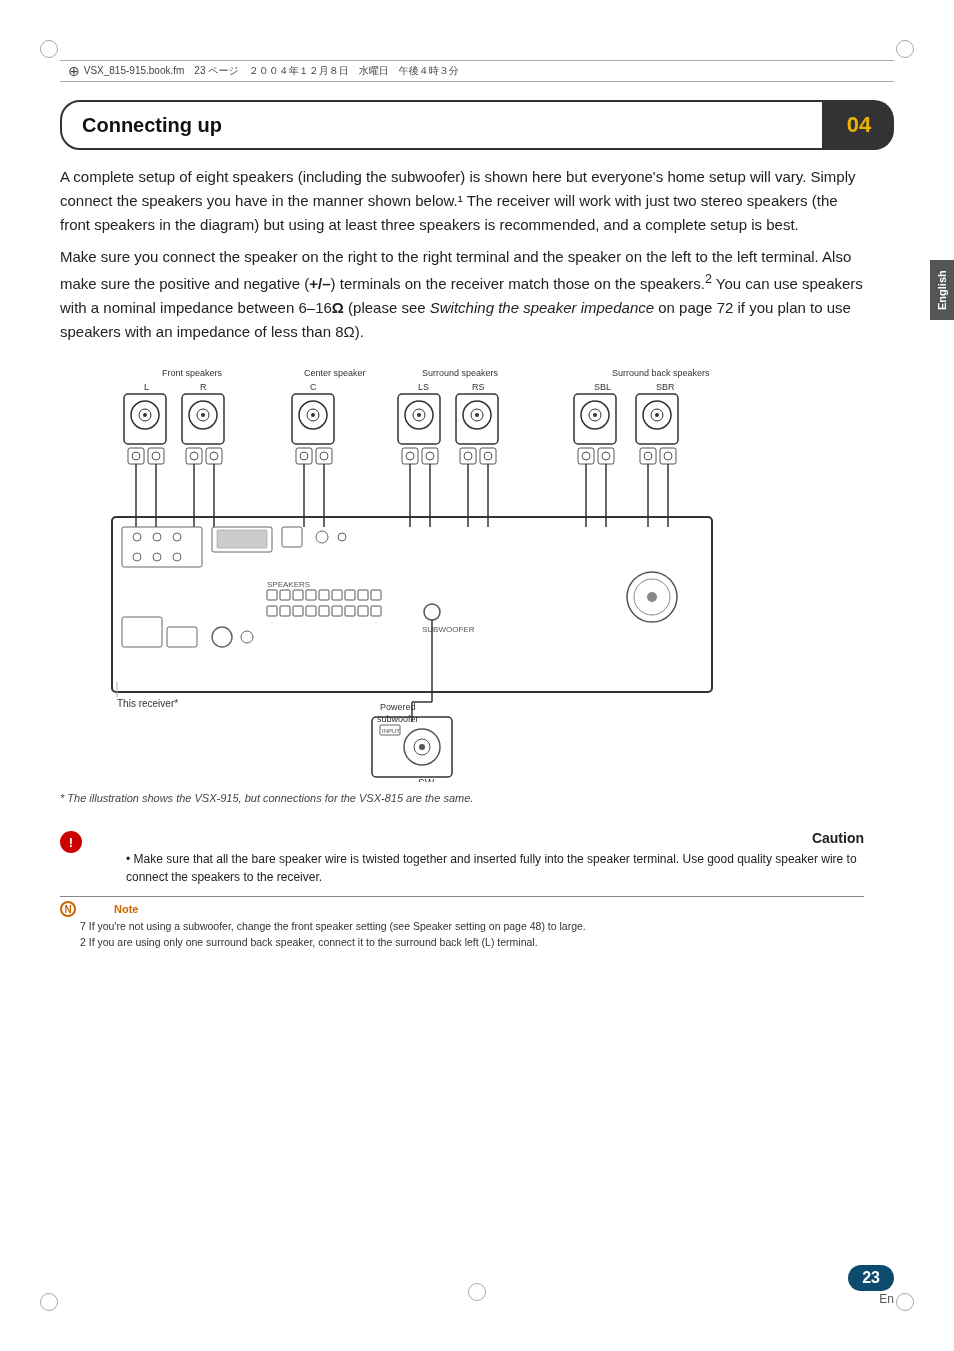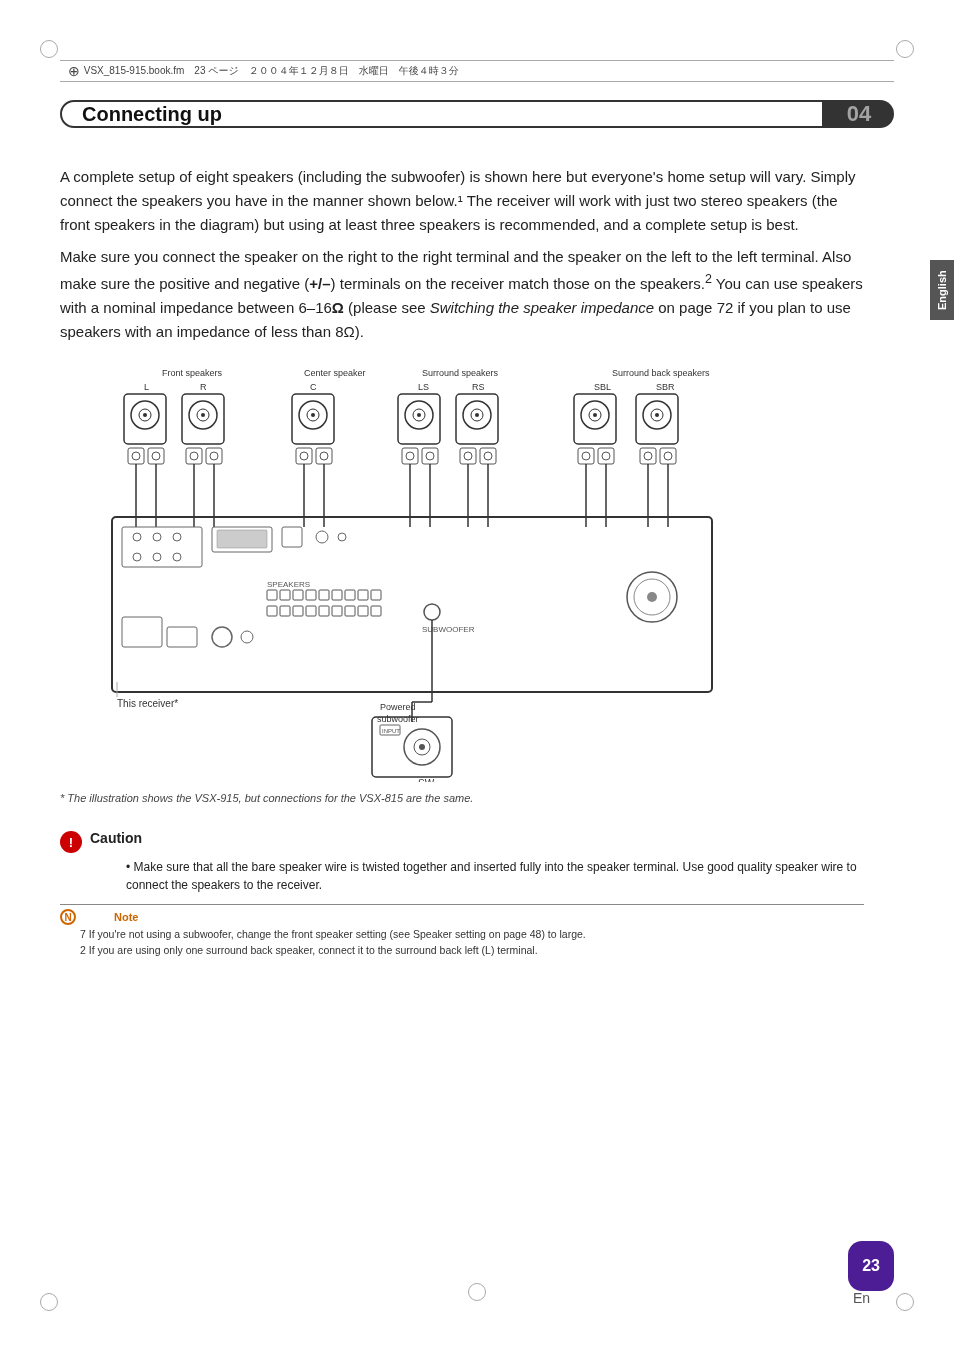--- a/index.html
+++ b/index.html
@@ -42,21 +42,21 @@
       padding: 0 8px;
       gap: 4px;
     }
 
     
     .chapter-header {
       position: absolute;
       top: 100px;
       left: 60px;
       right: 60px;
-      height: 28px;
+      height: 50px;
       display: flex;
       align-items: stretch;
     }
     .chapter-title-box {
       flex: 1;
       border: 2px solid #333;
       border-radius: 20px 0 0 20px;
       display: flex;
       align-items: center;
       padding: 0 20px;
@@ -67,21 +67,21 @@
       font-weight: bold;
       color: #111;
     }
     .chapter-number-box {
       width: 70px;
       background: #333;
       border-radius: 0 20px 20px 0;
       display: flex;
       align-items: center;
       justify-content: center;
-      color: #a3a3a3;
+      color: #eab308;
       font-size: 22px;
       font-weight: bold;
     }
 
     
     .sidebar-english {
       position: absolute;
       top: 260px;
       right: 0;
       width: 24px;
@@ -162,21 +162,22 @@
       color: #fff;
       font-size: 13px;
       font-weight: bold;
       flex-shrink: 0;
       margin-top: 1px;
     }
     .caution-content {}
     .caution-title {
       font-size: 14px;
       font-weight: bold;
-      margin-bottom: 12px;
+      margin-bottom: 4px;
+      text-align: right;
     }
     .caution-text {
       font-size: 12px;
       line-height: 1.5;
       margin-left: 36px;
     }
 
     
     .note-box {
       border-top: 1px solid #888;
@@ -213,32 +214,32 @@
       color: #333;
       line-height: 1.5;
       padding-left: 20px;
     }
 
     
     .page-number {
       position: absolute;
       bottom: 60px;
       right: 60px;
-      background: #4c1d95;
+      background: #0c4a6e;
       color: #fff;
       font-size: 16px;
       font-weight: bold;
-      padding: 16px 14px;
+      padding: 4px 14px;
       border-radius: 14px;
     }
     .page-en {
       position: absolute;
       bottom: 45px;
-      right: 84px;
-      font-size: 14px;
+      right: 60px;
+      font-size: 12px;
       color: #555;
     }
 
     
     .bottom-center-mark {
       position: absolute;
       bottom: 50px;
       left: 50%;
       transform: translateX(-50%);
       width: 18px;

